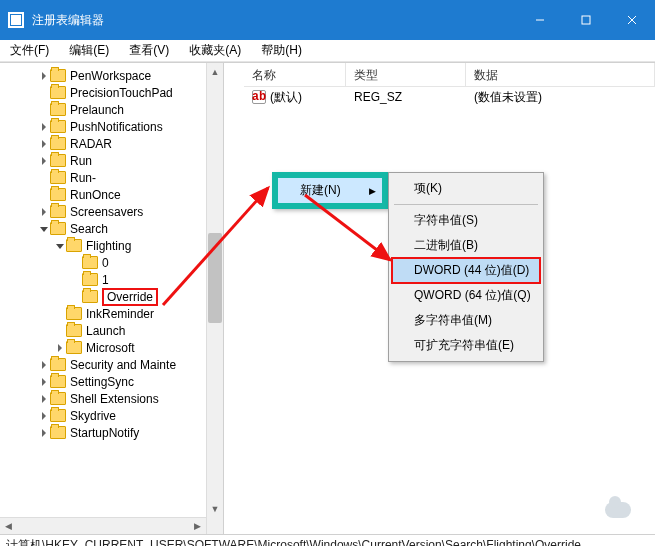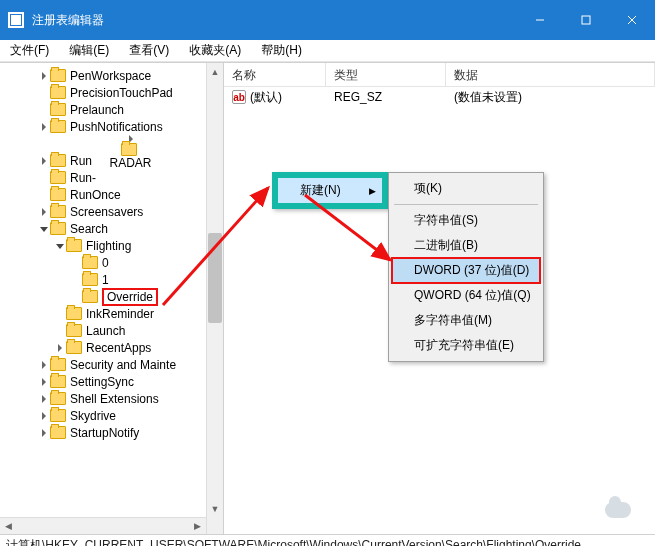--- a/index.html
+++ b/index.html
@@ -21,32 +21,32 @@
   .tree { width: 224px; border-right: 1px solid #d0d0d0; overflow: hidden; position: relative; }
   .tree-inner { padding: 4px 0 4px 2px; }
   .node { display: flex; align-items: center; height: 17px; white-space: nowrap; }
   .exp { width: 12px; height: 12px; display: flex; align-items: center; justify-content: center; color: #666; font-size: 9px; }
   .exp svg { width:8px; height:8px; }
   .folder { width: 16px; height: 13px; background: #ffd76a; border: 1px solid #d9a300; border-radius: 1px; margin-right: 4px; position: relative; flex-shrink:0; }
   .folder::before { content:""; position:absolute; top:-3px; left:0; width:6px; height:3px; background:#ffd76a; border:1px solid #d9a300; border-bottom:none; border-radius:1px 1px 0 0; }
   .nlabel { color: #000; }
   .nlabel.boxed { border: 2px solid #e11; padding: 0 3px; }
 
-  .listpane { flex: 1; position: relative; }
+  .listpane { flex: 1; position: relative; padding-left: 20px; }
   .cols { display: flex; height: 24px; border-bottom: 1px solid #e5e5e5; }
   .col { padding: 4px 8px; border-right: 1px solid #e5e5e5; color: #333; }
   .col.c1 { width: 102px; }
   .col.c2 { width: 120px; }
   .col.c3 { flex: 1; }
   .row { display: flex; align-items: center; height: 20px; }
   .row .cell { padding: 0 8px; }
   .row .cell.c1 { width: 102px; display:flex; align-items:center; gap:4px; }
   .row .cell.c2 { width: 120px; }
   .row .cell.c3 { flex:1; }
-  .ab-icon { width:14px; height:14px; background:#fff; border:1px solid #999; border-radius:2px; display:flex; align-items:center; justify-content:center; font-size:10px; color:#c00; font-weight:bold; }
+  .ab-icon { width:14px; height:14px; background:#fff; border:1px solid #999; border-radius:2px; display:flex; align-items:center; justify-content:center; font-size:12px; color:#c00; font-weight:bold;font-family:Liberation Mono, monospace; }
 
   .ctxmenu { position: absolute; background: #f0f0f0; border: 1px solid #a0a0a0; box-shadow: 2px 2px 4px rgba(0,0,0,.25); }
   .ctxmenu.m1 { left: 272px; top: 172px; width: 116px; border: 6px solid #14b8a6; }
   .ctxmenu.m2 { left: 388px; top: 172px; width: 156px; padding: 3px; }
   .mi { padding: 4px 22px 4px 22px; white-space: nowrap; position: relative; }
   .mi.hi { background: #bfdcf5; outline: 2px solid #e11; outline-offset: -1px; }
   .mi.hl { background: #cce8ff; }
   .mi .arrow-r { position:absolute; right:6px; top:50%; transform:translateY(-50%); font-size:9px; }
   .msep { height:1px; background:#c0c0c0; margin:3px 2px; }
 
@@ -126,21 +126,21 @@
         </div>
         <div class="node" style="padding-left: 36px;">
           <span class="exp">
             <svg viewBox="0 0 8 8">
               <path d="M2,0 L6,4 L2,8 Z" fill="#666"></path>
             </svg>
           </span>
           <span class="folder"></span>
           <span class="nlabel">PushNotifications</span>
         </div>
-        <div class="node" style="padding-left: 36px; flex-direction: column;">
+        <div class="node" style="padding-left: 36px;">
           <span class="exp">
             <svg viewBox="0 0 8 8">
               <path d="M2,0 L6,4 L2,8 Z" fill="#666"></path>
             </svg>
           </span>
           <span class="folder"></span>
           <span class="nlabel">RADAR</span>
         </div>
         <div class="node" style="padding-left: 36px;">
           <span class="exp">
@@ -213,21 +213,21 @@
           <span class="folder"></span>
           <span class="nlabel">Launch</span>
         </div>
         <div class="node" style="padding-left: 52px;">
           <span class="exp">
             <svg viewBox="0 0 8 8">
               <path d="M2,0 L6,4 L2,8 Z" fill="#666"></path>
             </svg>
           </span>
           <span class="folder"></span>
-          <span class="nlabel">RecentApps</span>
+          <span class="nlabel">Microsoft</span>
         </div>
         <div class="node" style="padding-left: 36px;">
           <span class="exp">
             <svg viewBox="0 0 8 8">
               <path d="M2,0 L6,4 L2,8 Z" fill="#666"></path>
             </svg>
           </span>
           <span class="folder"></span>
           <span class="nlabel">Security and Mainte</span>
         </div>
@@ -305,21 +305,21 @@
     <span>新建(N)</span>
     <span class="arrow-r">▶</span>
   </div>
 </div>
 
 <div class="ctxmenu m2">
   <div class="mi">项(K)</div>
   <div class="msep"></div>
   <div class="mi">字符串值(S)</div>
   <div class="mi">二进制值(B)</div>
-  <div class="mi hi">DWORD (37 位)值(D)</div>
+  <div class="mi hi">DWORD (44 位)值(D)</div>
   <div class="mi">QWORD (64 位)值(Q)</div>
   <div class="mi">多字符串值(M)</div>
   <div class="mi">可扩充字符串值(E)</div>
 </div>
 
 <svg class="annot-arrow" style="left:158px; top:180px; width:120px; height:130px;">
   <defs>
       <marker id="ah1" markerWidth="8" markerHeight="8" refX="6" refY="3" orient="auto">
         <path d="M0,0 L7,3 L0,6 Z" fill="#e11"></path>
       </marker>

